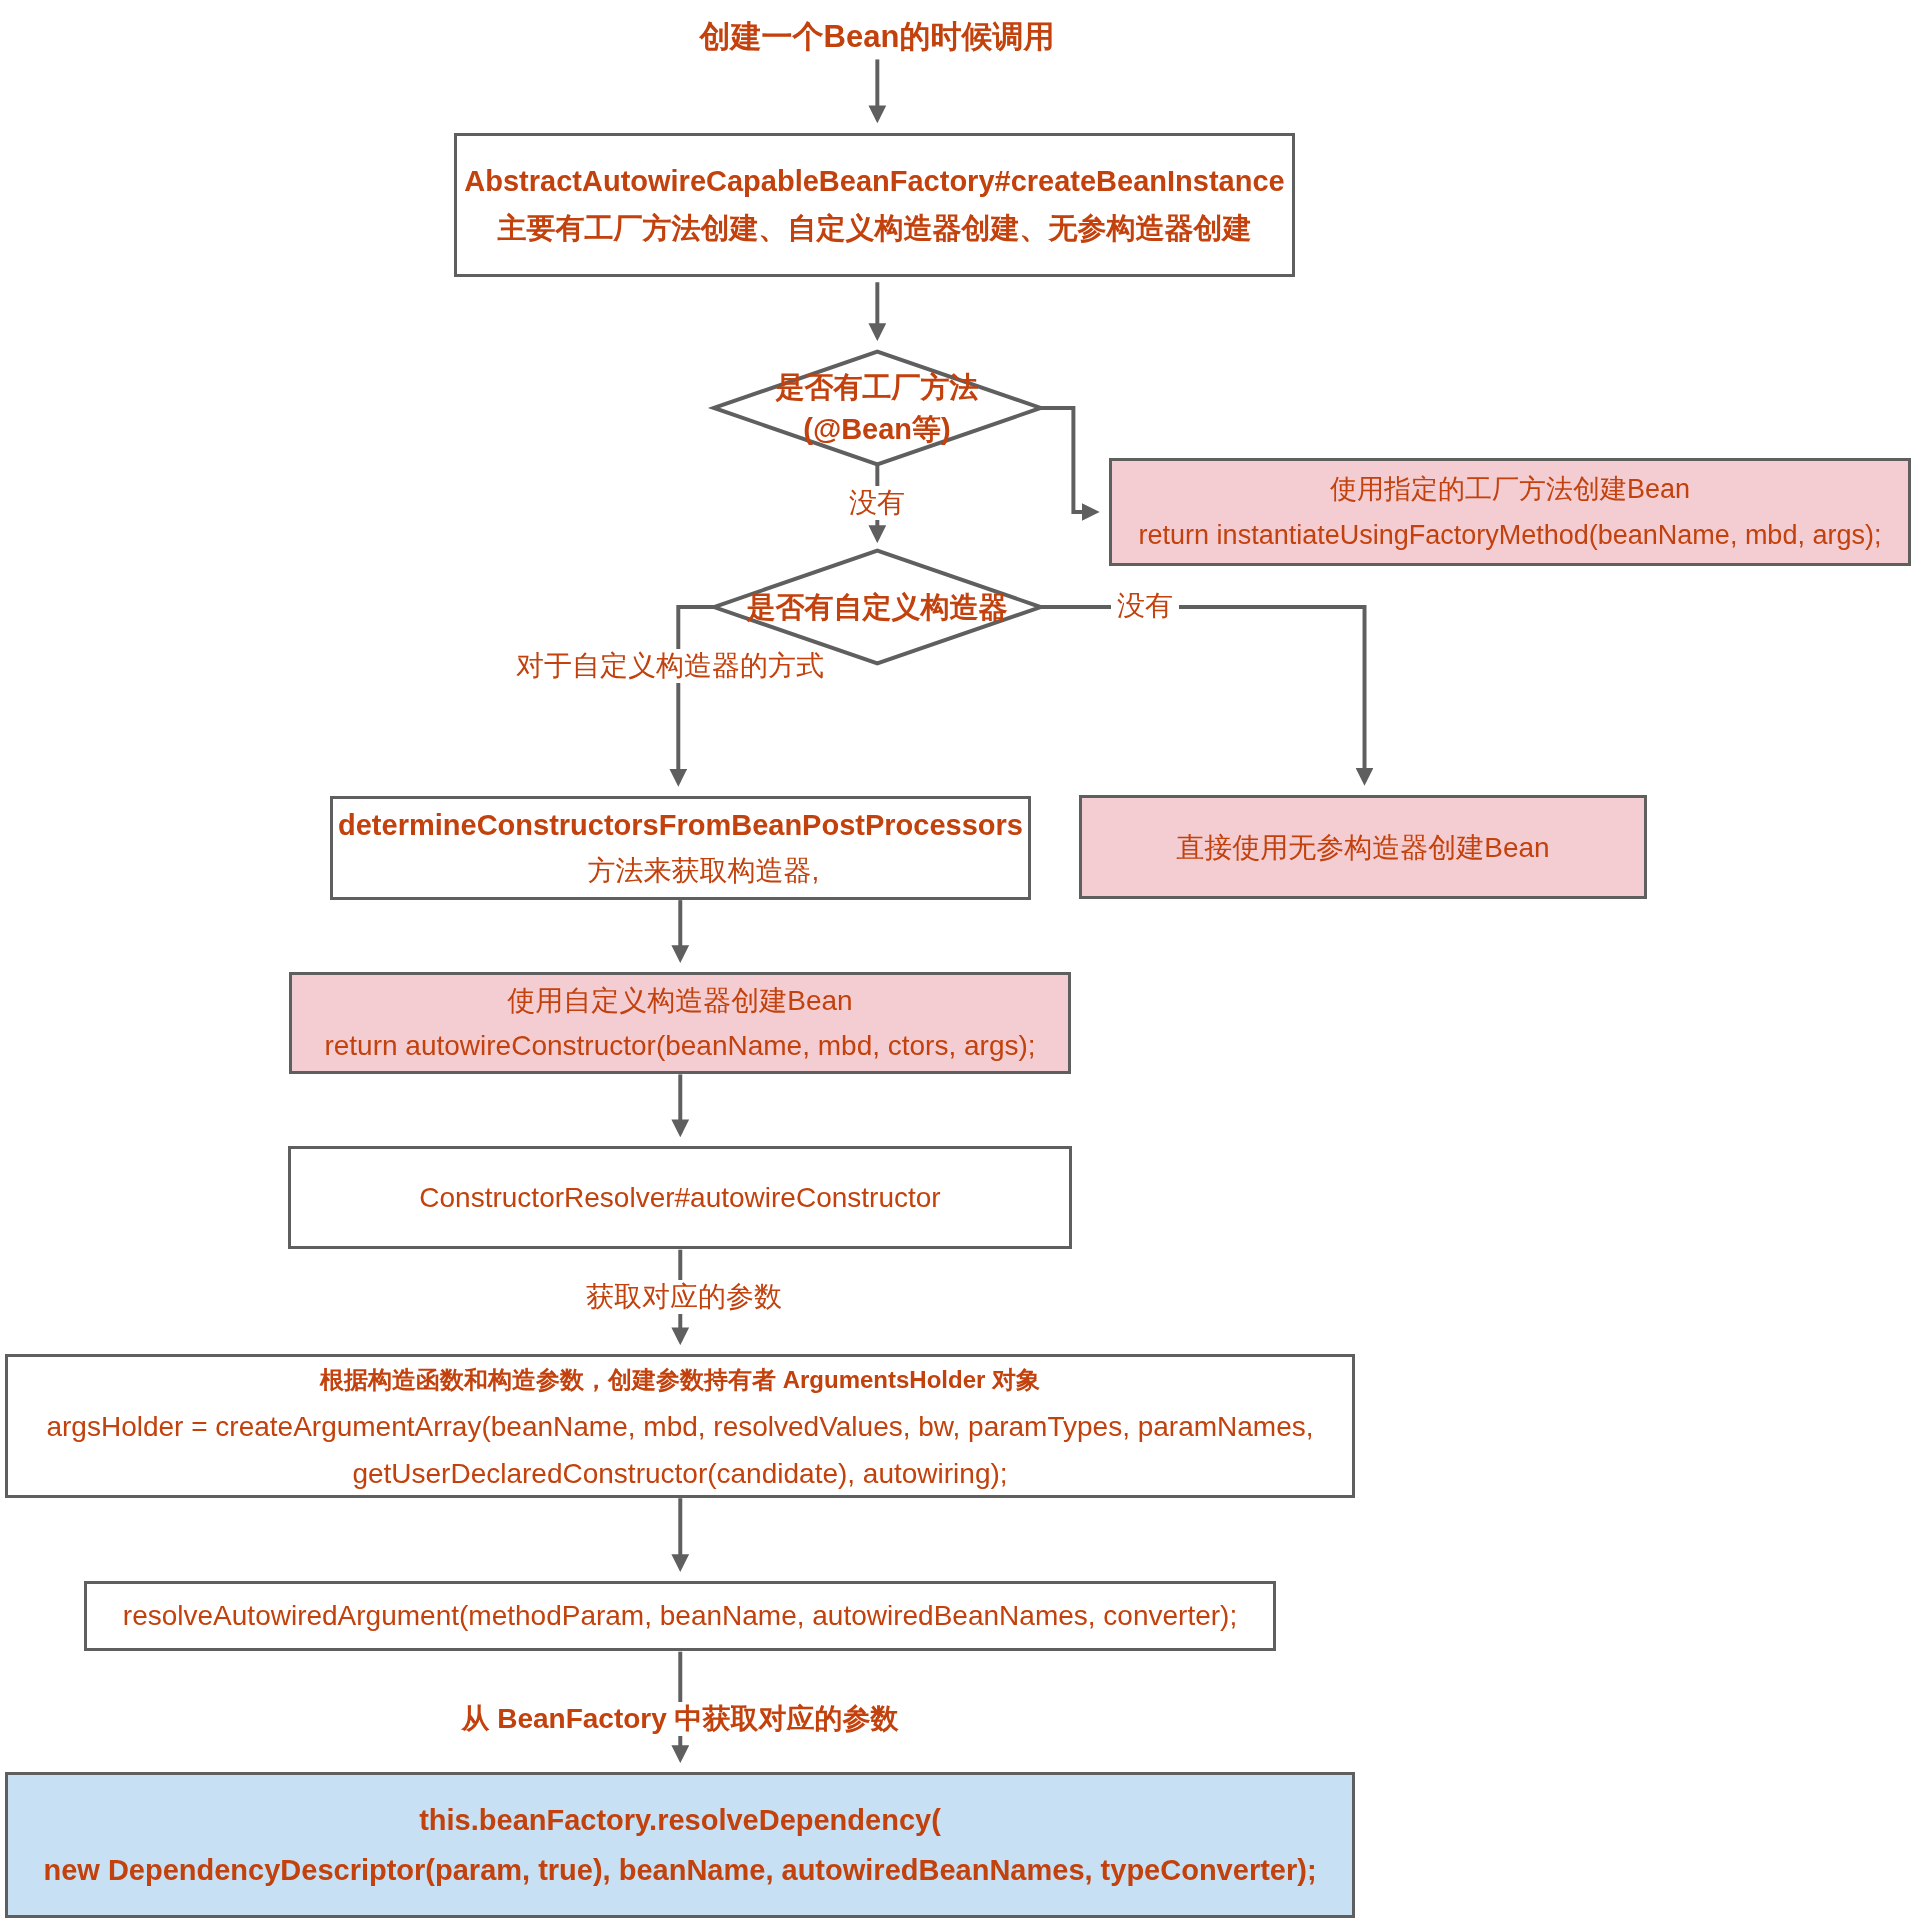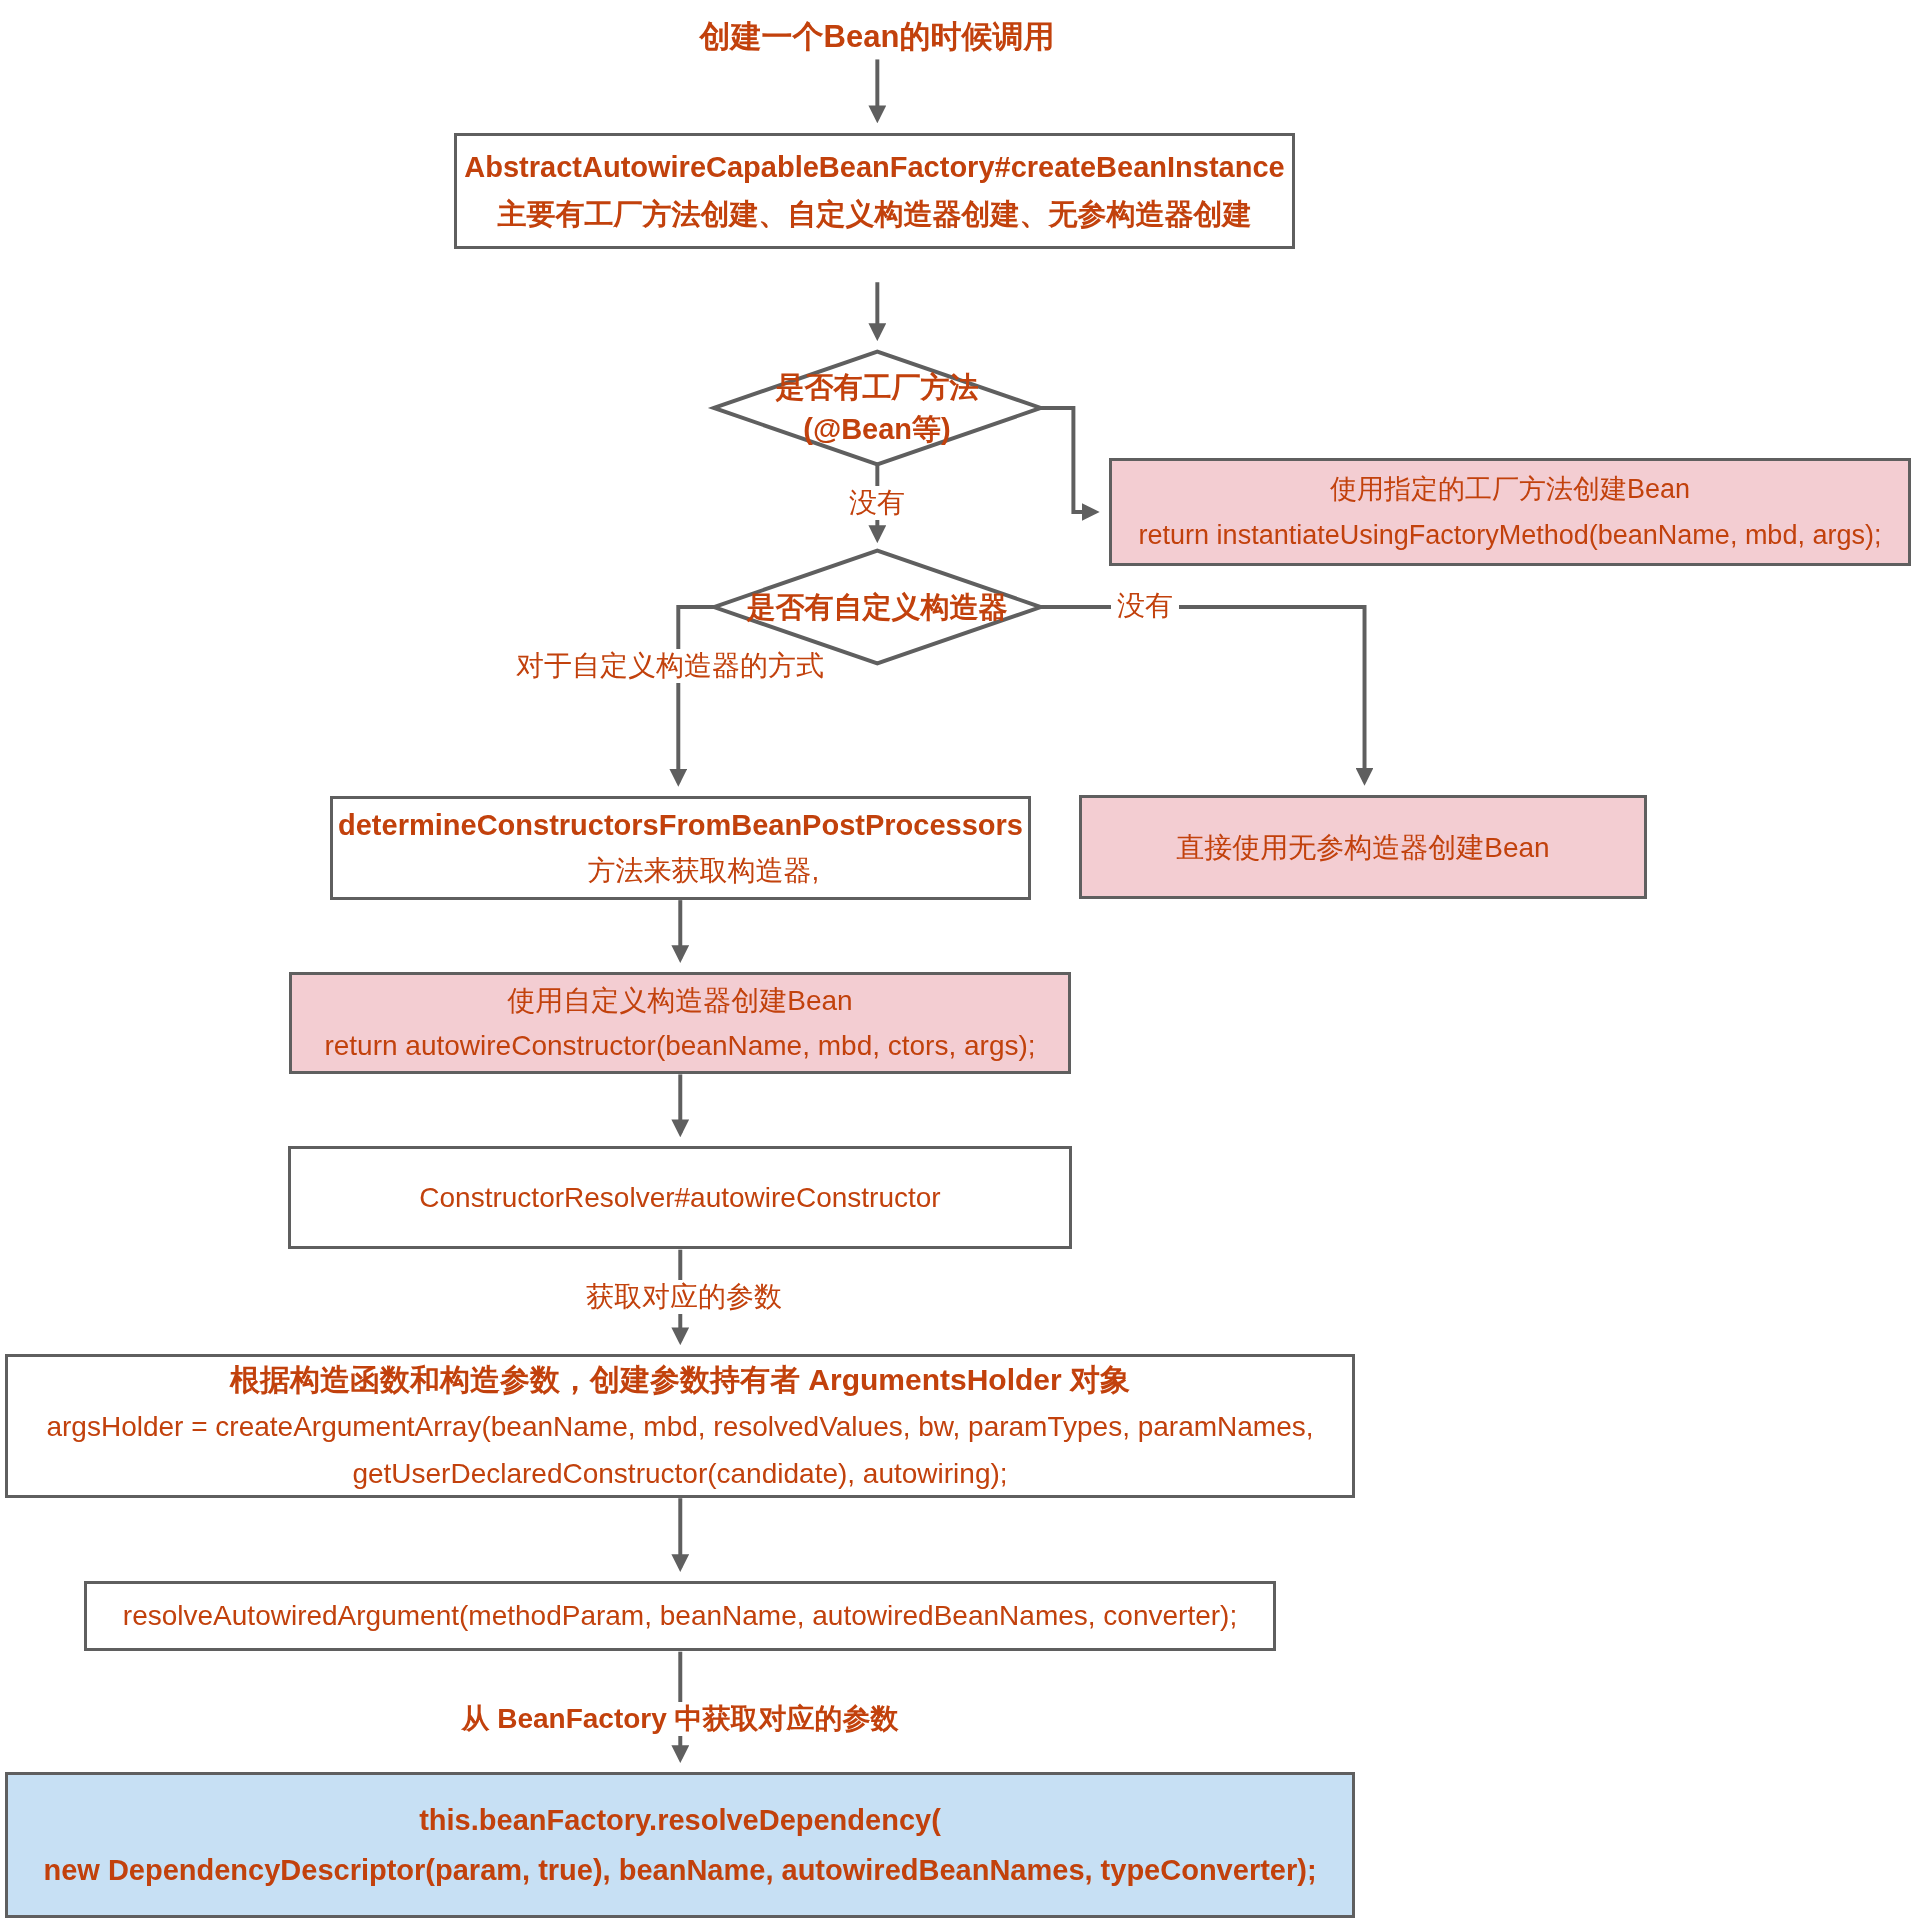--- a/index.html
+++ b/index.html
@@ -16,30 +16,30 @@
   .node .ln{width:100%;}
   .pink{background:#f3cdd2;}
   .blue{background:#c7e0f4;}
   .edge-label{
     position:absolute;background:#ffffff;padding:0 6px;white-space:nowrap;
     transform:translate(-50%,-50%);font-size:28px;line-height:34px;text-align:center;
   }
   .free-label{position:absolute;transform:translate(-50%,-50%);white-space:nowrap;text-align:center;}
   
   #title{top:16px;left:877px;transform:translateX(-50%);font-size:31px;font-weight:bold;white-space:nowrap;position:absolute;}
-  #box1{left:454px;top:133px;width:841px;height:116px;font-size:29px;font-weight:bold;line-height:47px;}
+  #box1{left:454px;top:133px;width:841px;height:144px;font-size:29px;font-weight:bold;line-height:47px;}
   #pink1{left:1109px;top:458px;width:802px;height:108px;font-size:27px;line-height:46px;}
   #box2{left:330px;top:796px;width:701px;height:104px;line-height:45px;}
   #box2 .ln1{font-size:29px;font-weight:bold;}
   #box2 .ln2{font-size:28px;margin-left:46px;}
   #pink2{left:1079px;top:795px;width:568px;height:104px;font-size:28px;line-height:45px;}
   #pink3{left:289px;top:972px;width:782px;height:102px;font-size:28px;line-height:45px;text-align:center;}
   #crbox{left:288px;top:1146px;width:784px;height:103px;font-size:28px;}
   #bigbox{left:5px;top:1354px;width:1350px;height:144px;line-height:47px;}
-  #bigbox .ln1{font-size:30px;font-weight:bold;}
+  #bigbox .ln1{font-size:24px;font-weight:bold;}
   #bigbox .ln2,#bigbox .ln3{font-size:28px;}
   #resolvebox{left:84px;top:1581px;width:1192px;height:70px;font-size:28px;}
   #bluebox{left:5px;top:1772px;width:1350px;height:146px;font-size:29px;font-weight:bold;line-height:50px;}
   
   #d1text{left:877px;top:408px;font-size:29px;font-weight:bold;line-height:42px;}
   #d2text{left:877px;top:607px;font-size:29px;font-weight:bold;line-height:42px;}
   
   #lbl-no1{left:877px;top:503px;}
   #lbl-no2{left:1145px;top:606px;}
   #lbl-custom{left:670px;top:666px;}

